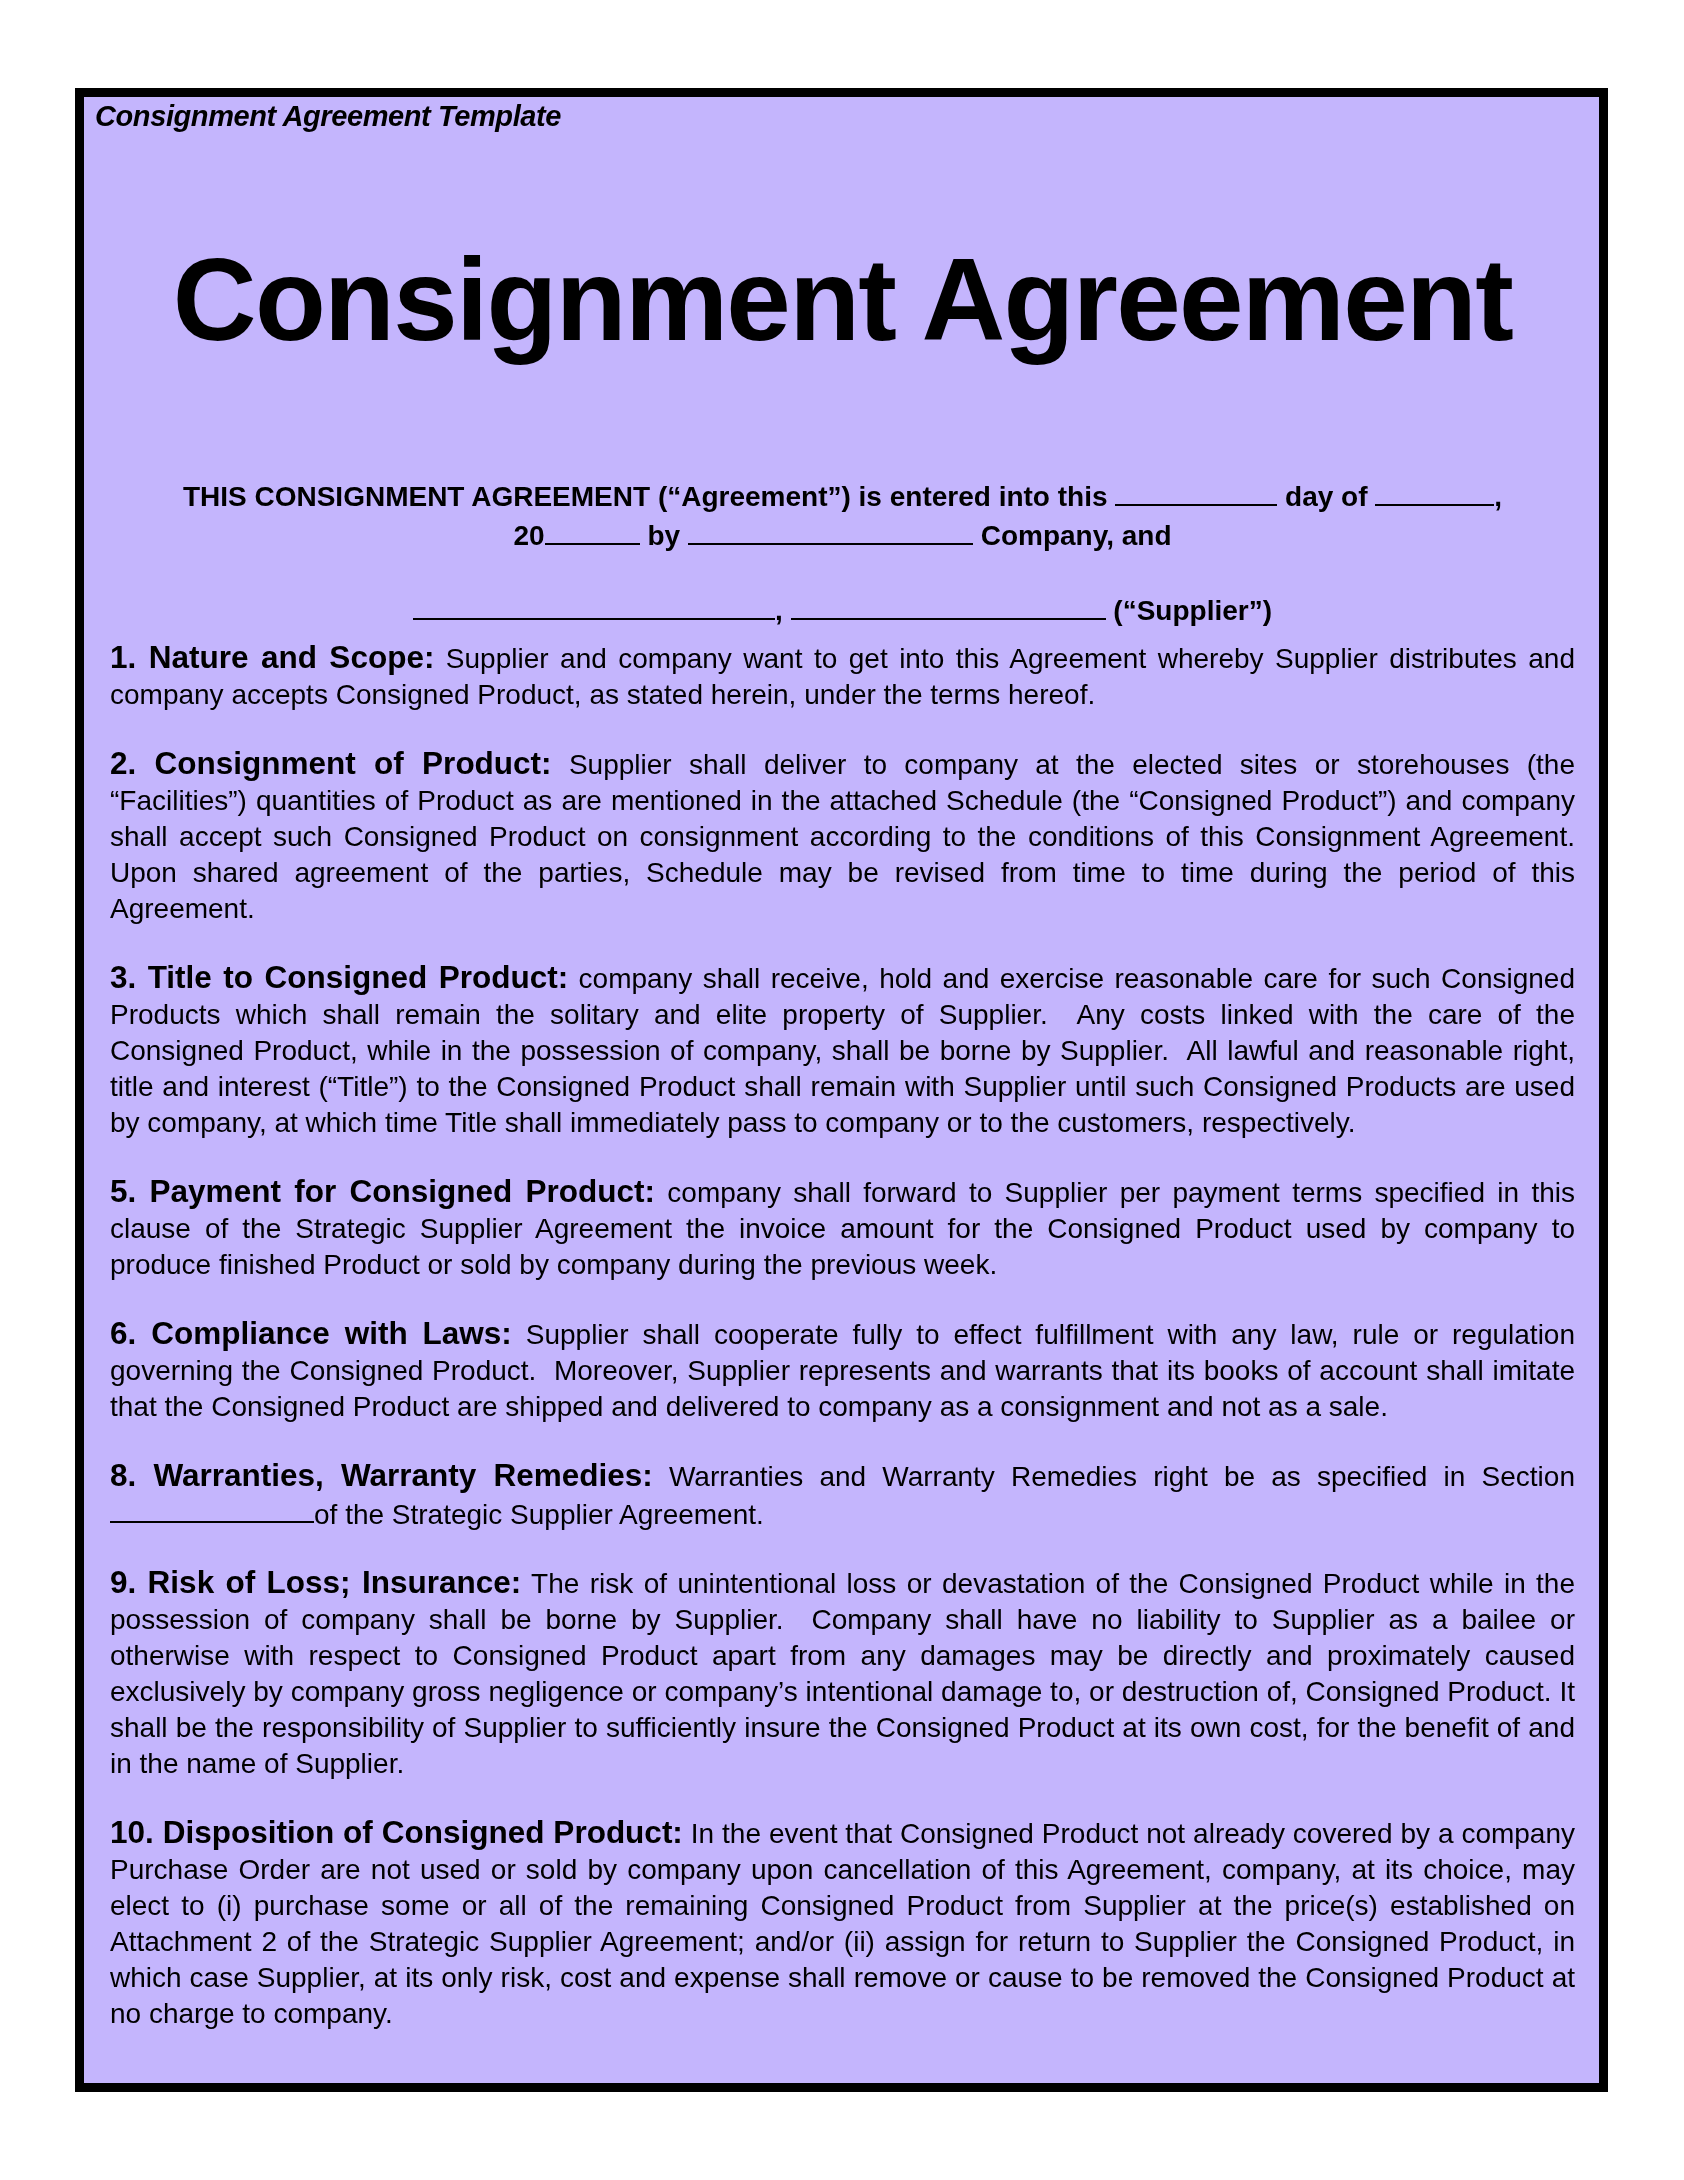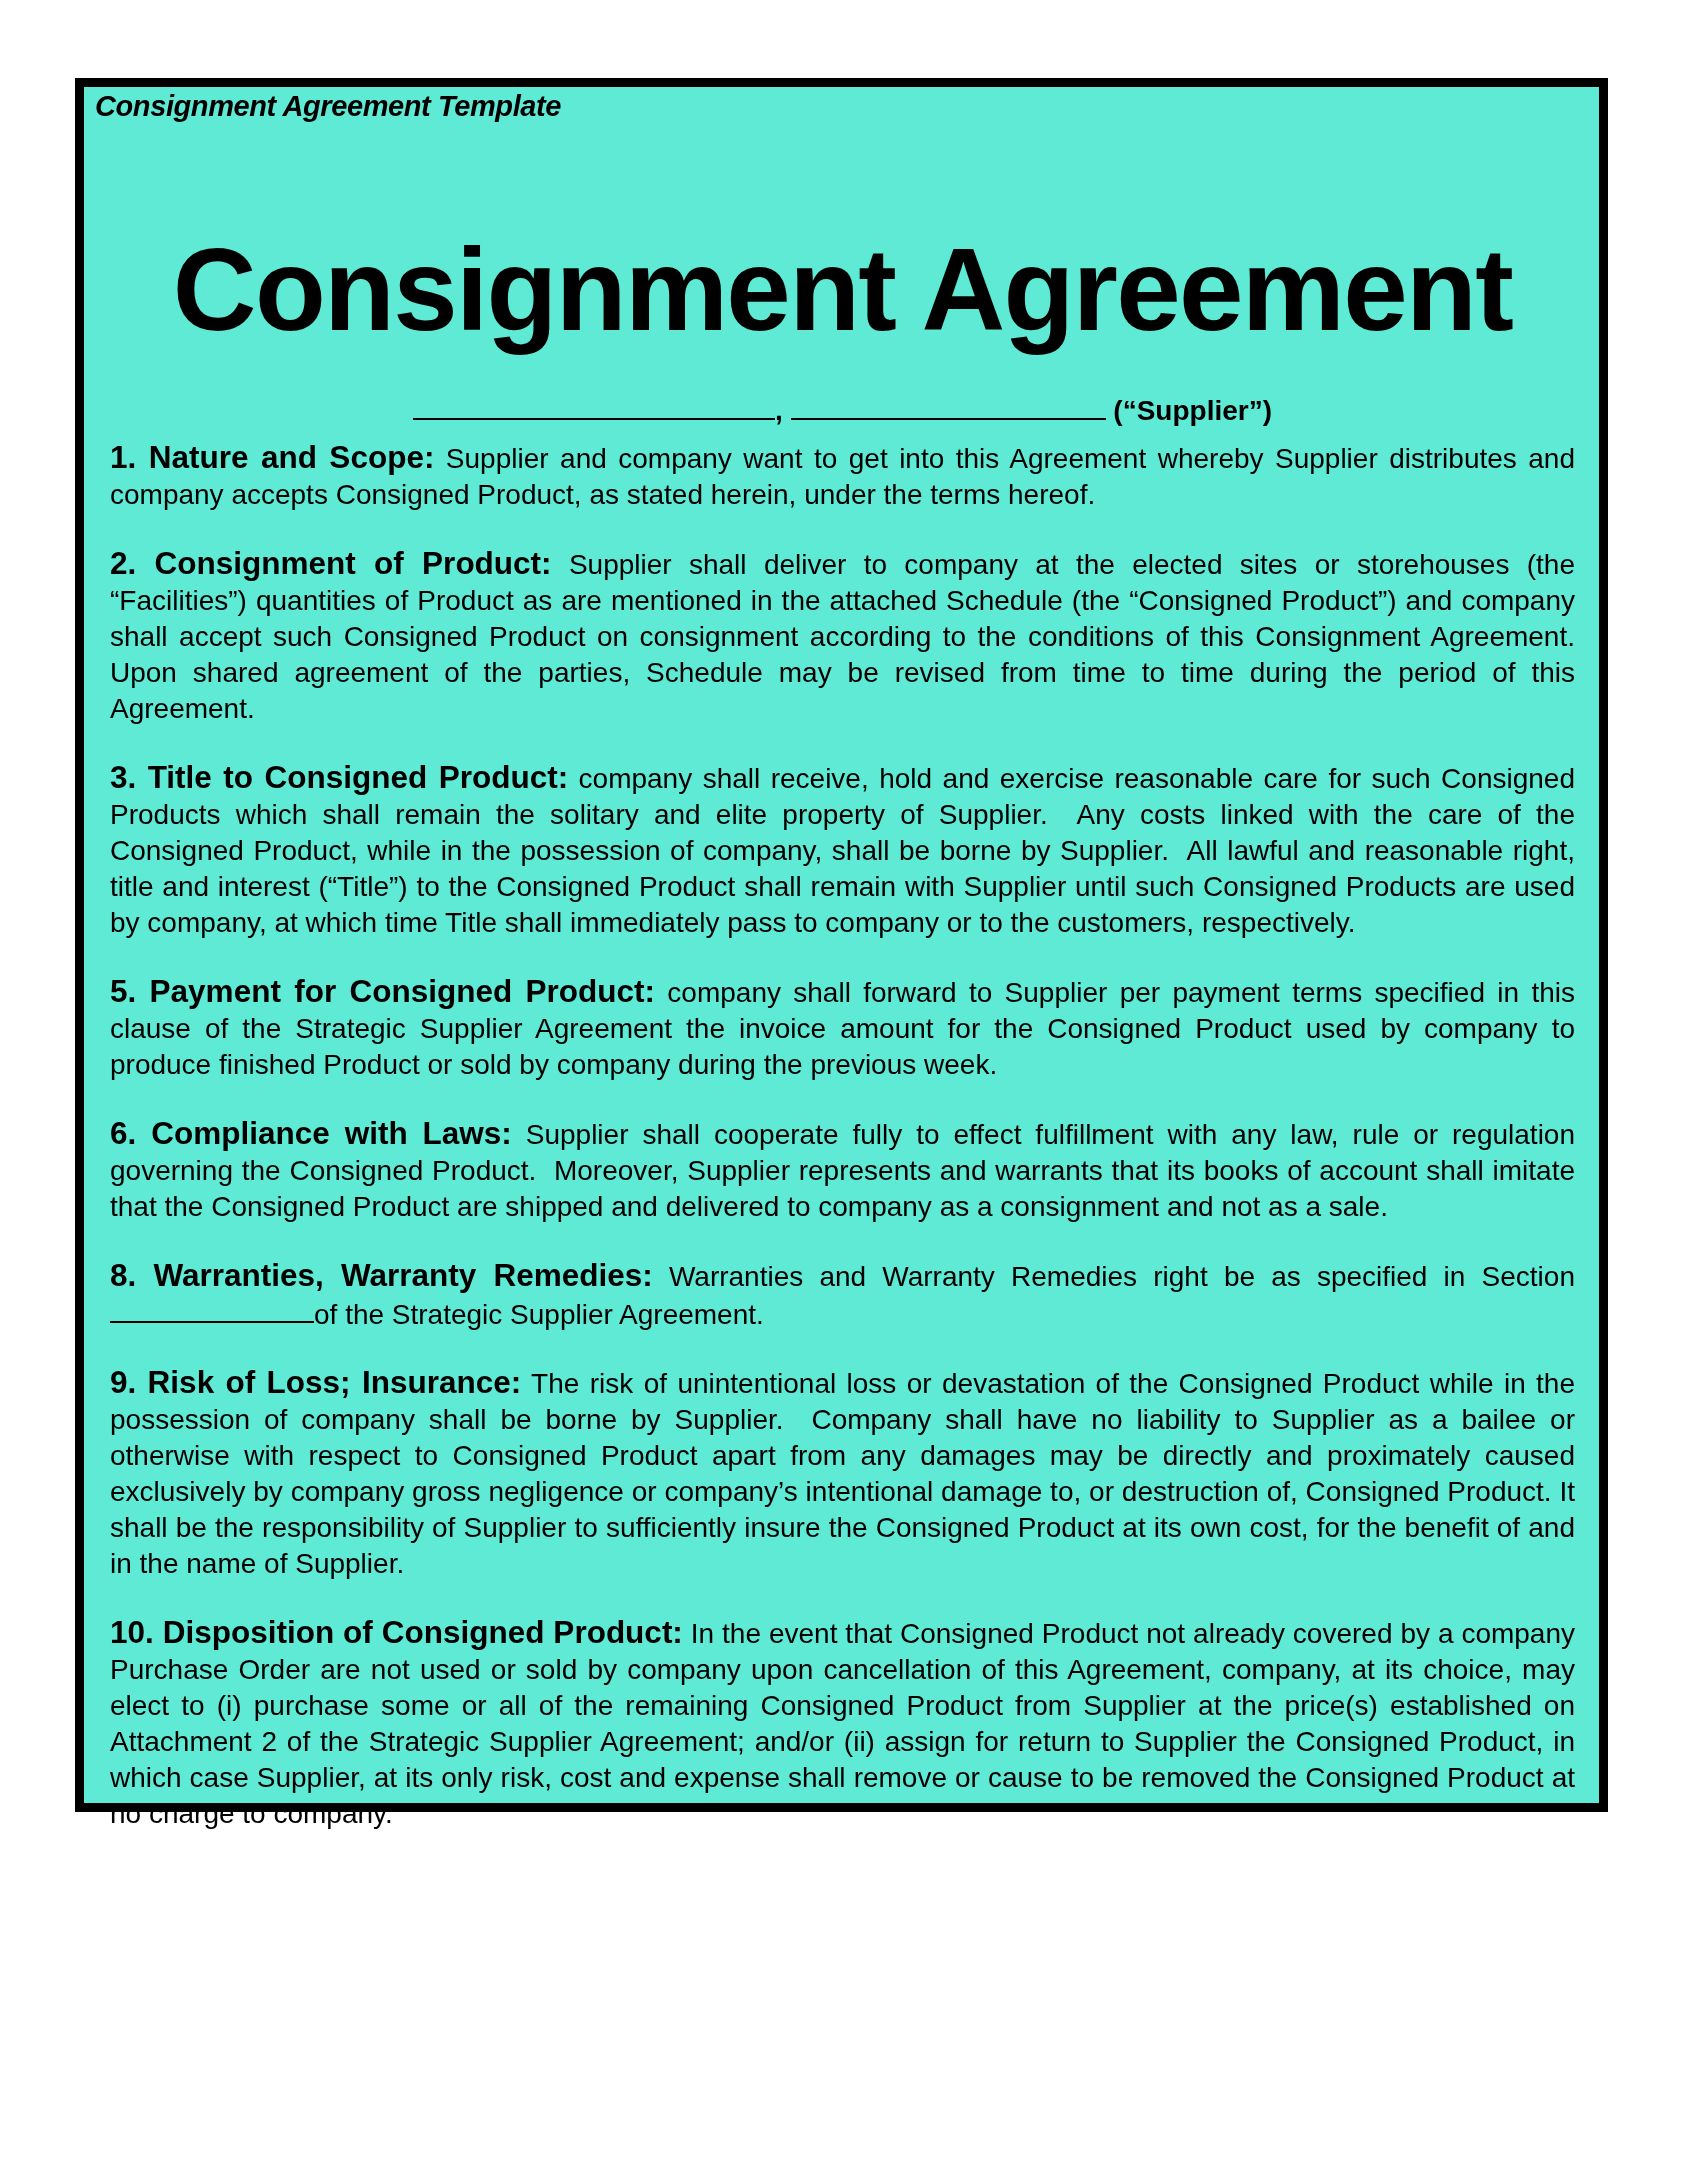--- a/index.html
+++ b/index.html
@@ -6,25 +6,25 @@
   body {
     width: 1685px; height: 2181px;
     background: #ffffff;
     color: #000000;
     font-family: "Liberation Sans", "DejaVu Sans", sans-serif;
     position: relative;
     overflow: hidden;
   }
   .frame {
     position: absolute;
-    left: 75px; top: 78px;
-    width: 1533px; height: 1734px;
+    left: 75px; top: 88px;
+    width: 1533px; height: 2004px;
     border: 9.4px solid #000000;
     box-sizing: border-box;
-    background: #5eead4;
+    background: #c4b5fd;
   }
   .watermark {
     position: absolute;
     top: 2.6px; left: 11px;
     font-size: 29px;
     font-weight: bold;
     font-style: italic;
     letter-spacing: -0.4px;
   }
   .content { padding: 0 24px 0 26px; }
@@ -74,20 +74,30 @@
 </head>
 <body>
 
 <div class="frame">
   <div class="watermark">Consignment Agreement Template</div>
 
   <div class="content">
 
     <h1 class="doc-title">Consignment Agreement</h1>
 
+    <p class="intro">
+      <span>THIS CONSIGNMENT AGREEMENT (“Agreement”) is entered into this</span>
+      <span class="blank" style="width:162px"></span>
+      <span>day of</span>
+      <span class="blank" style="width:119px"></span><span>,</span><br>
+      <span>20</span><span class="blank" style="width:95px"></span>
+      <span>by</span>
+      <span class="blank" style="width:285px"></span>
+      <span>Company, and</span>
+    </p>
 
     <p class="supplier-line">
       <span class="blank" style="width:362px"></span><span>,</span>
       <span class="blank" style="width:315px"></span>
       <span>(“Supplier”)</span>
     </p>
 
     <p class="section first"><span class="sec-heading">1. Nature and Scope:</span><span> Supplier and company want to get into this Agreement whereby Supplier distributes and company accepts Consigned Product, as stated herein, under the terms hereof.</span></p>
 
     <p class="section"><span class="sec-heading">2. Consignment of Product:</span><span> Supplier shall deliver to company at the elected sites or storehouses (the “Facilities”) quantities of Product as are mentioned in the attached Schedule (the “Consigned Product”) and company shall accept such Consigned Product on consignment according to the conditions of this Consignment Agreement.  Upon shared agreement of the parties, Schedule may be revised from time to time during the period of this Agreement.</span></p>

